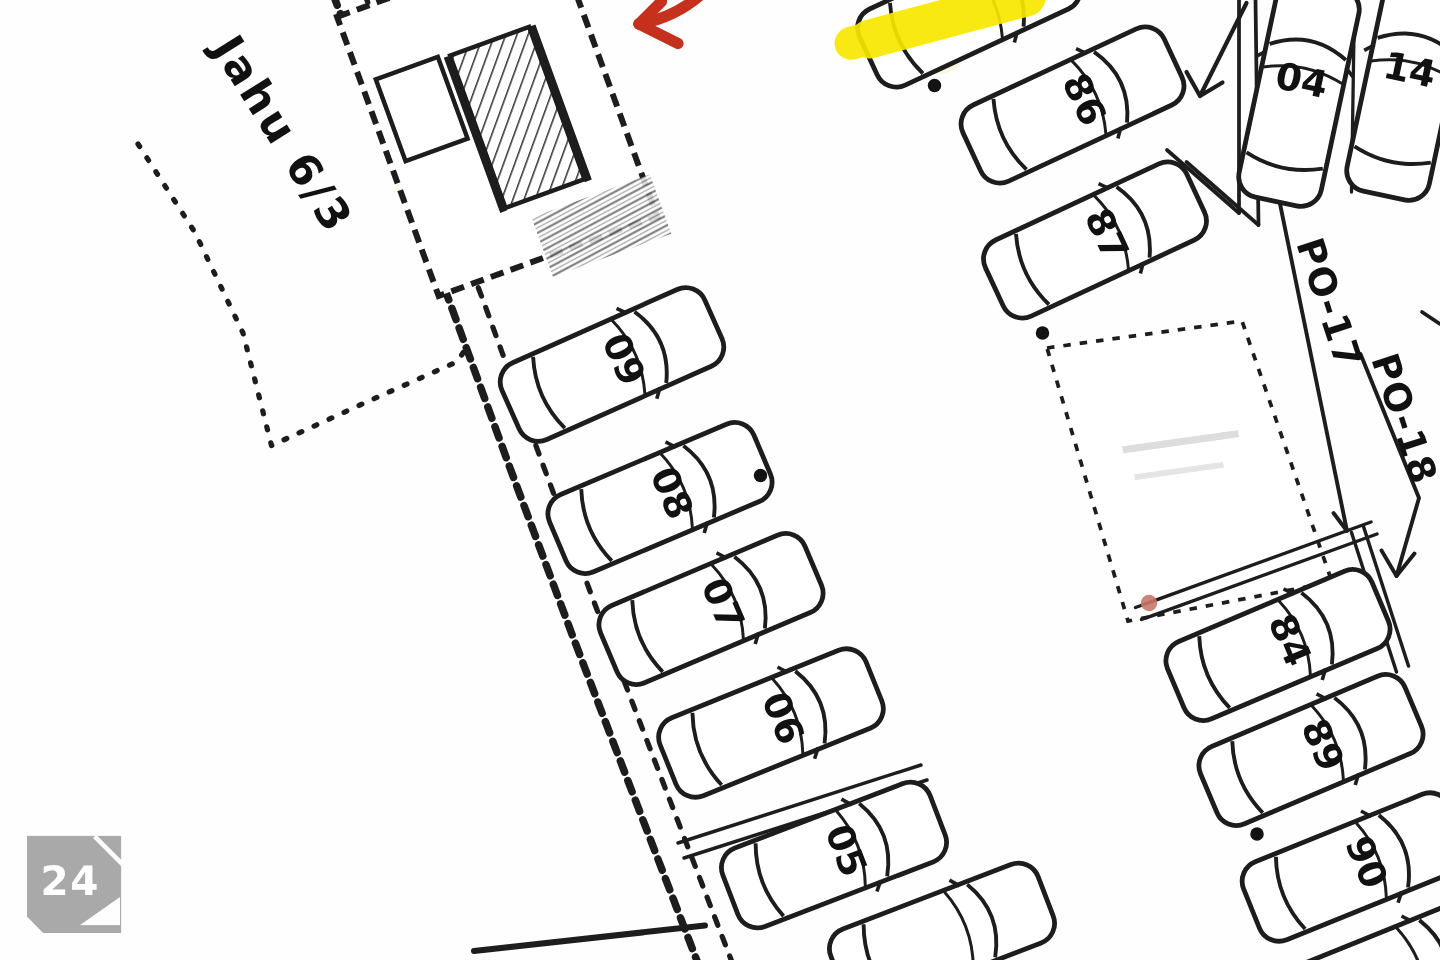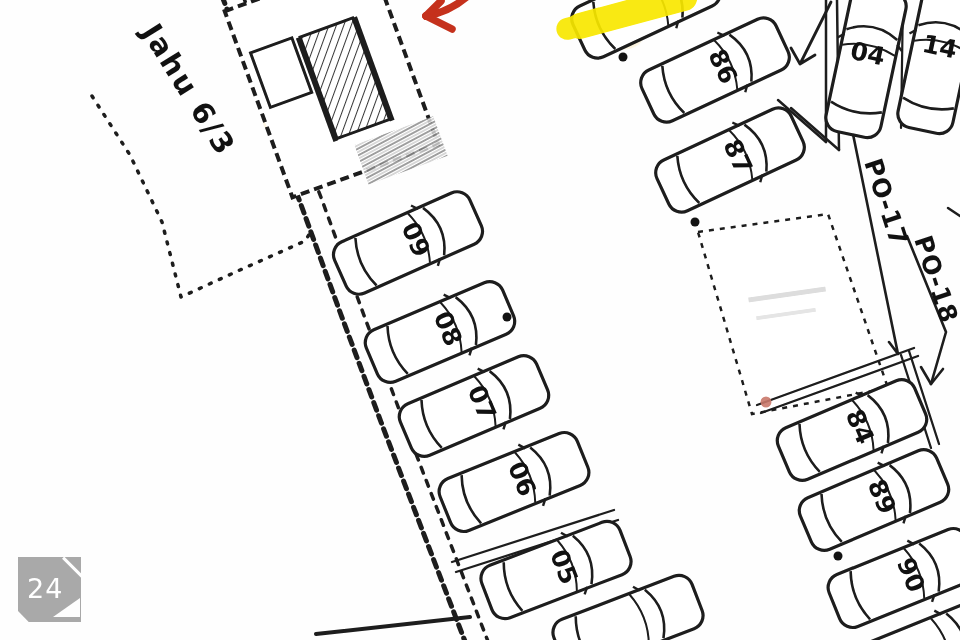--- a/index.html
+++ b/index.html
@@ -13,21 +13,21 @@
   .street{font-size:29px;font-weight:700;letter-spacing:2px;text-anchor:middle;}
   
   .badge{position:absolute;left:18px;top:557px;width:63px;height:65px;}
   .badge-body{position:absolute;inset:0;background:#a9a9a9;
               clip-path:polygon(0 0,100% 0,100% 100%,17% 100%,0 83%);}
   .badge-fold{position:absolute;left:41px;top:9px;width:28px;height:3px;background:#fefefe;
               transform:rotate(45deg);}
   .badge-curl{position:absolute;right:1px;bottom:5px;width:27px;height:19px;background:#fefefe;
               clip-path:polygon(0 100%,100% 0,100% 100%);}
   .badge-num{position:absolute;left:9px;top:50%;transform:translateY(-55%);
-             color:#fff;font-size:27px;font-weight:400;letter-spacing:1px;}
+             color:#fff;font-size:27px;font-weight:700;letter-spacing:1px;}
 </style>
 </head>
 <body>
 
 <div id="stage">
   <svg class="map" width="960" height="640" viewBox="0 0 960 640">
     <defs>
       <pattern id="hatch" width="7" height="7" patternUnits="userSpaceOnUse" patternTransform="rotate(40)">
         <rect width="7" height="7" fill="#fff"></rect>
         <line x1="0" y1="0" x2="0" y2="7" stroke="#3a3a3a" stroke-width="2.1"></line>

